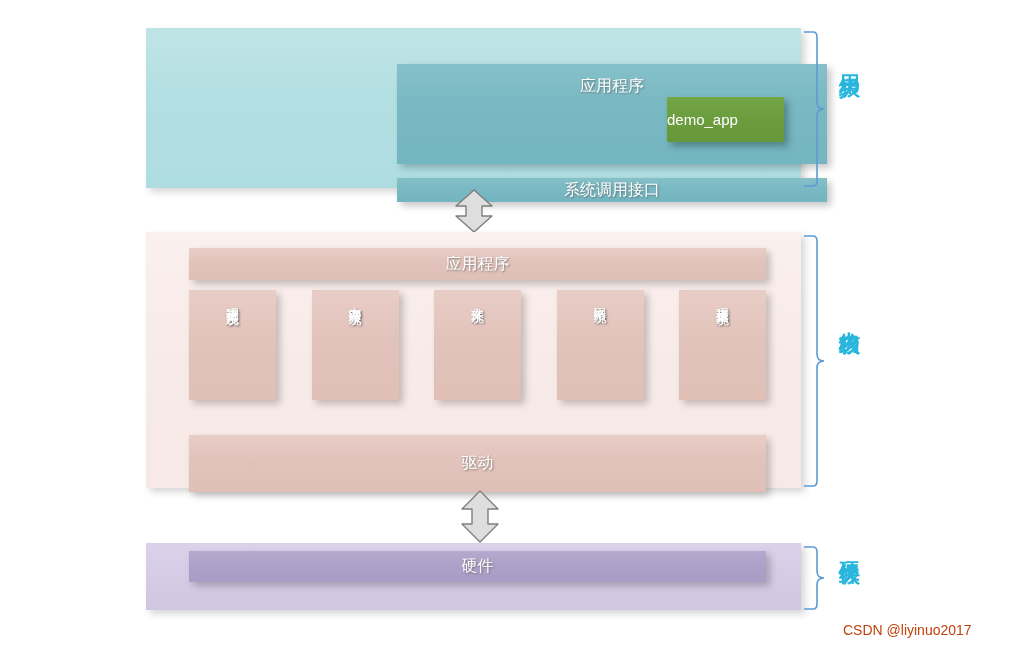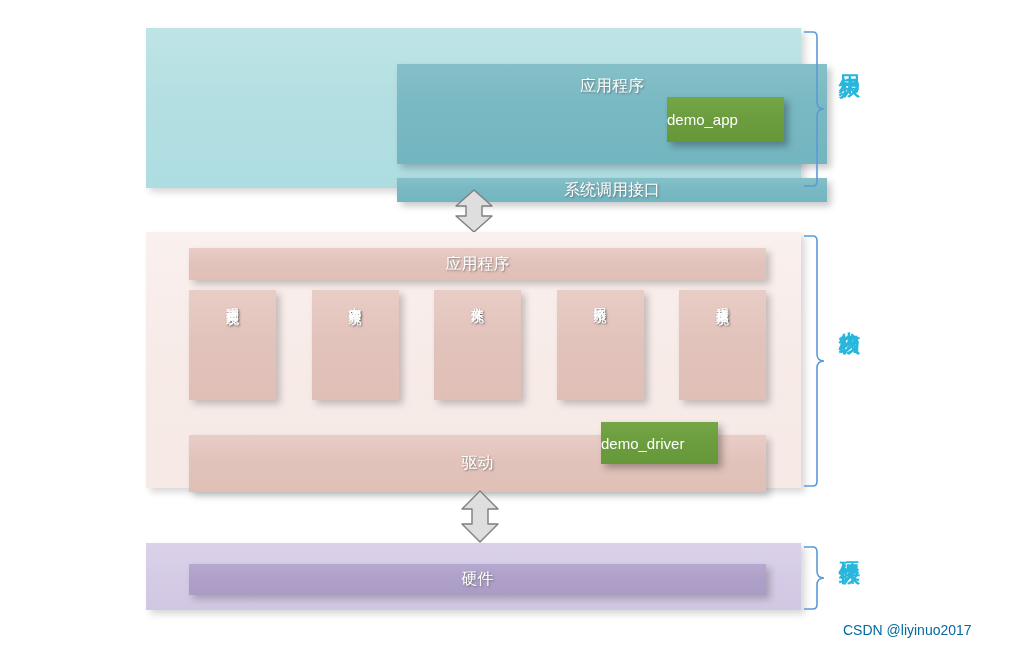--- a/index.html
+++ b/index.html
@@ -159,21 +159,21 @@
   }
   .lbl-user   { left: 838px; top: 58px; }
   .lbl-kernel { left: 838px; top: 315px; }
   .lbl-hw     { left: 838px; top: 545px; }
 
   
   .watermark {
     position: absolute;
     left: 843px;
     top: 622px;
-    color: #0369a1;
+    color: #c2410c;
     font-size: 14px;
     white-space: nowrap;
   }
 </style>
 </head>
 <body>
 
 <div id="canvas">
 
   <div class="layer layer-user">
@@ -214,32 +214,29 @@
       <span class="vtext">网络系统</span>
     </div>
     <div class="subsys">
       <span class="vtext">进程通信系统</span>
     </div>
   </div>
 
   <div class="block blk-driver">
     <span>驱动</span>
   </div>
-  <div class="demo-box demo-drv">
-    <span>demo_driver</span>
-  </div>
 
   <div class="arrow arrow-2">
     <svg width="42" height="53" viewBox="0 0 42 53" xmlns="http://www.w3.org/2000/svg">
       <polygon points="21,1 39,19 29,19 29,34 39,34 21,52 3,34 13,34 13,19 3,19" fill="#dedede" stroke="#7f7f7f" stroke-width="1.4" stroke-linejoin="round"></polygon>
     </svg>
   </div>
 
   <div class="layer layer-hw">
-    <div class="block blk-hardware" style="left:43px;top:21px;">
+    <div class="block blk-hardware" style="left:43px;top:8px;">
       <span>硬件</span>
     </div>
   </div>
 
   <div class="brace brace-user">
     <svg width="22" height="158" viewBox="0 0 22 158" preserveAspectRatio="none" xmlns="http://www.w3.org/2000/svg">
       <path d="M1,2 L10,2 Q14,2 14,7 L14,72 Q14,79 21,79 Q14,79 14,86 L14,151 Q14,156 10,156 L1,156" fill="none" stroke="#5b9bd5" stroke-width="1.6"></path>
     </svg>
   </div>
   <div class="brace brace-kernel">

